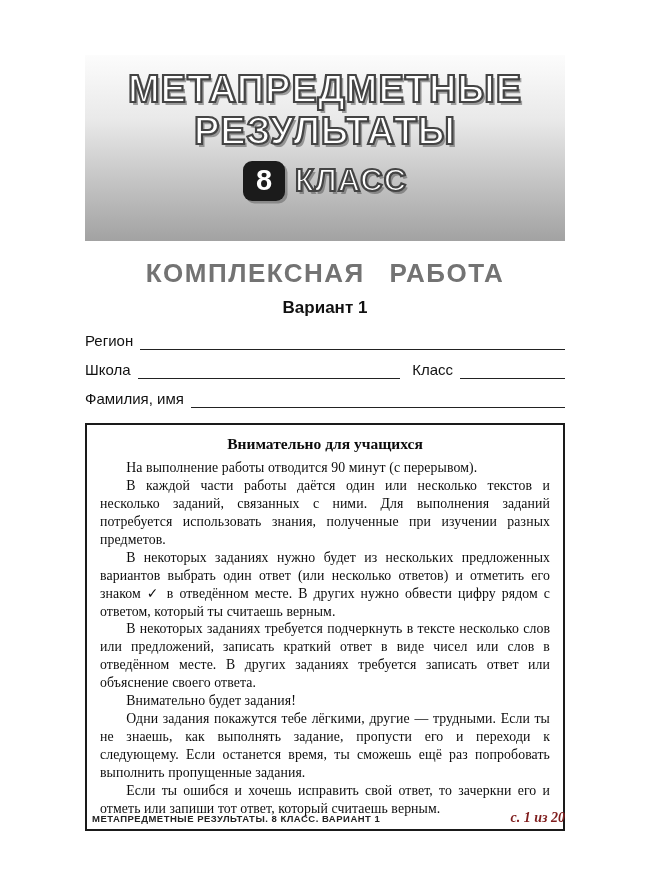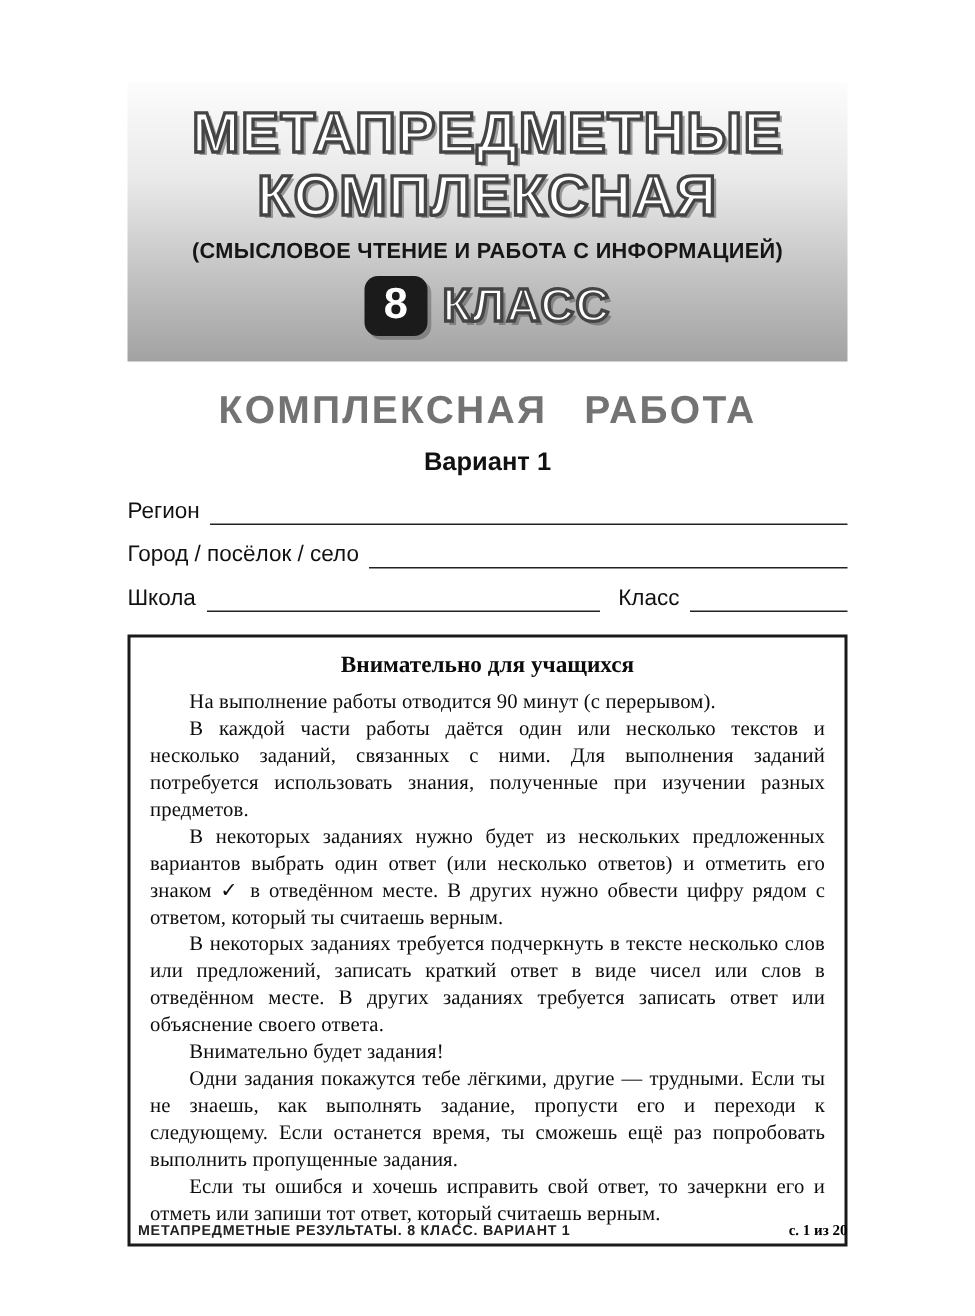--- a/index.html
+++ b/index.html
@@ -129,59 +129,59 @@
     align-items: baseline;
   }
   .footer-left {
     font-size: 9.5px;
     font-weight: bold;
     letter-spacing: 0.5px;
     color: #222;
   }
   .footer-right {
     font-family: "Liberation Serif", serif;
+    font-style: italic;
     font-weight: bold;
-    font-size: 10px;
-    color: #000000;
+    font-size: 14px;
+    color: #7f1d1d;
   }
 </style>
 </head>
 <body>
 
 <div class="page">
 
   <div class="banner">
     <div class="banner-title outline-text">МЕТАПРЕДМЕТНЫЕ</div>
-    <div class="banner-title outline-text">КОМПЛЕКСНАЯ</div>
-    <div class="banner-subtitle">(СМЫСЛОВОЕ ЧТЕНИЕ И РАБОТА С ИНФОРМАЦИЕЙ)</div>
+    <div class="banner-title outline-text">РЕЗУЛЬТАТЫ</div>
     <div class="grade-row">
       <span class="grade-badge">
           <span>8</span>
         </span>
       <span class="grade-word outline-text">КЛАСС</span>
     </div>
   </div>
 
   <h1 class="work-title">КОМПЛЕКСНАЯ РАБОТА</h1>
   <div class="variant">Вариант 1</div>
 
   <div class="form">
     <div class="form-row">
       <span class="label">Регион</span>
       <span class="fill-line"></span>
     </div>
     <div class="form-row">
-      <span class="label">Город / посёлок / село</span>
-      <span class="fill-line"></span>
-    </div>
-    <div class="form-row">
       <span class="label">Школа</span>
       <span class="fill-line"></span>
       <span class="label second">Класс</span>
       <span class="fill-line class-line"></span>
+    </div>
+    <div class="form-row">
+      <span class="label">Фамилия, имя</span>
+      <span class="fill-line"></span>
     </div>
   </div>
 
   <div class="instructions">
     <div class="instr-title">Внимательно для учащихся</div>
     <p>На выполнение работы отводится 90 минут (с перерывом).</p>
     <p>В каждой части работы даётся один или несколько текстов и несколько заданий, связанных с ними. Для выполнения заданий потребуется использовать знания, полученные при изучении разных предметов.</p>
     <p>В некоторых заданиях нужно будет из нескольких предложенных вариантов выбрать один ответ (или несколько ответов) и отметить его знаком ✓ в отведённом месте. В других нужно обвести цифру рядом с ответом, который ты считаешь верным.</p>
     <p>В некоторых заданиях требуется подчеркнуть в тексте несколько слов или предложений, записать краткий ответ в виде чисел или слов в отведённом месте. В других заданиях требуется записать ответ или объяснение своего ответа.</p>
     <p>Внимательно будет задания!</p>

